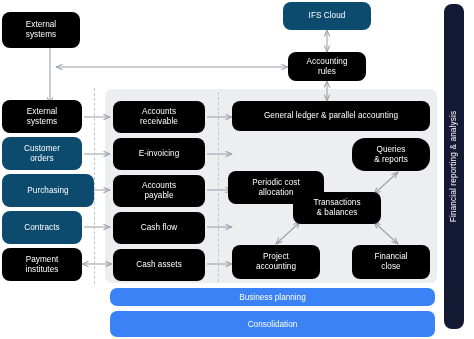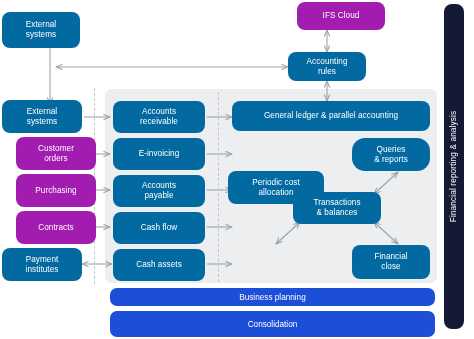--- a/index.html
+++ b/index.html
@@ -19,22 +19,22 @@
     text-align:center;
     border-radius:8px;
     color:#ffffff;
     font-size:8.2px;
     line-height:1.2;
     letter-spacing:.05px;
     box-sizing:border-box;
     padding:2px 3px;
     white-space:pre-line;
   }
-  .blue{background:#0369a1;}
-  .dark{background:#a21caf;margin-left:14px;}
+  .blue{background:#000000;}
+  .dark{background:#0c4a6e;}
 
   
   .panel{
     position:absolute;
     background:#eceef0;
     border-radius:7px;
   }
 
   
   .dashline{
@@ -57,21 +57,21 @@
     transform:rotate(-90deg);
     white-space:nowrap;
     color:#ffffff;
     font-size:8.2px;
     letter-spacing:.15px;
   }
 
   
   .bar{
     position:absolute;
-    background:#1d4ed8;
+    background:#3b82f6;
     border-radius:7px;
     display:flex;align-items:center;justify-content:center;
     color:#fff;font-size:8.2px;
   }
 </style>
 </head>
 <body>
 
 <div id="stage">
 
@@ -121,21 +121,21 @@
 
   <div class="node dark" style="left:283px;top:2px;width:88px;height:28px;">IFS Cloud</div>
 
   <div class="node blue" style="left:288px;top:52px;width:78px;height:29px;">Accounting
 rules</div>
 
   <div class="node blue" style="left:2px;top:100px;width:80px;height:33px;">External
 systems</div>
   <div class="node dark" style="left:2px;top:137px;width:80px;height:33px;">Customer
 orders</div>
-  <div class="node dark" style="left:2px;top:174px;width:80px;height:33px;">Purchasing</div>
+  <div class="node dark" style="left:2px;top:174px;width:92px;height:33px;">Purchasing</div>
   <div class="node dark" style="left:2px;top:211px;width:80px;height:33px;">Contracts</div>
   <div class="node blue" style="left:2px;top:248px;width:80px;height:33px;">Payment
 institutes</div>
 
   <div class="node blue" style="left:113px;top:101px;width:92px;height:32px;">Accounts
 receivable</div>
   <div class="node blue" style="left:113px;top:138px;width:92px;height:32px;">E-invoicing</div>
   <div class="node blue" style="left:113px;top:175px;width:92px;height:32px;">Accounts
 payable</div>
   <div class="node blue" style="left:113px;top:212px;width:92px;height:32px;">Cash flow</div>
@@ -145,20 +145,22 @@
 
   <div class="node blue" style="left:228px;top:138px;width:96px;height:33px;margin-top:33px;">Periodic cost
 allocation</div>
 
   <div class="node blue" style="left:352px;top:138px;width:78px;height:33px;border-radius:13px;">Queries
 &amp; reports</div>
 
   <div class="node blue" style="left:293px;top:192px;width:88px;height:32px;">Transactions
 &amp; balances</div>
 
+  <div class="node blue" style="left:232px;top:245px;width:88px;height:34px;">Project
+accounting</div>
 
   <div class="node blue" style="left:352px;top:245px;width:78px;height:34px;">Financial
 close</div>
 
   <div class="bar" style="left:110px;top:288px;width:325px;height:18px;">Business planning</div>
   <div class="bar" style="left:110px;top:311px;width:325px;height:26px;">Consolidation</div>
 
   <div class="sidebar" style="left:444px;top:4px;width:20px;height:325px;">
     <span>Financial reporting &amp; analysis</span>
   </div>

